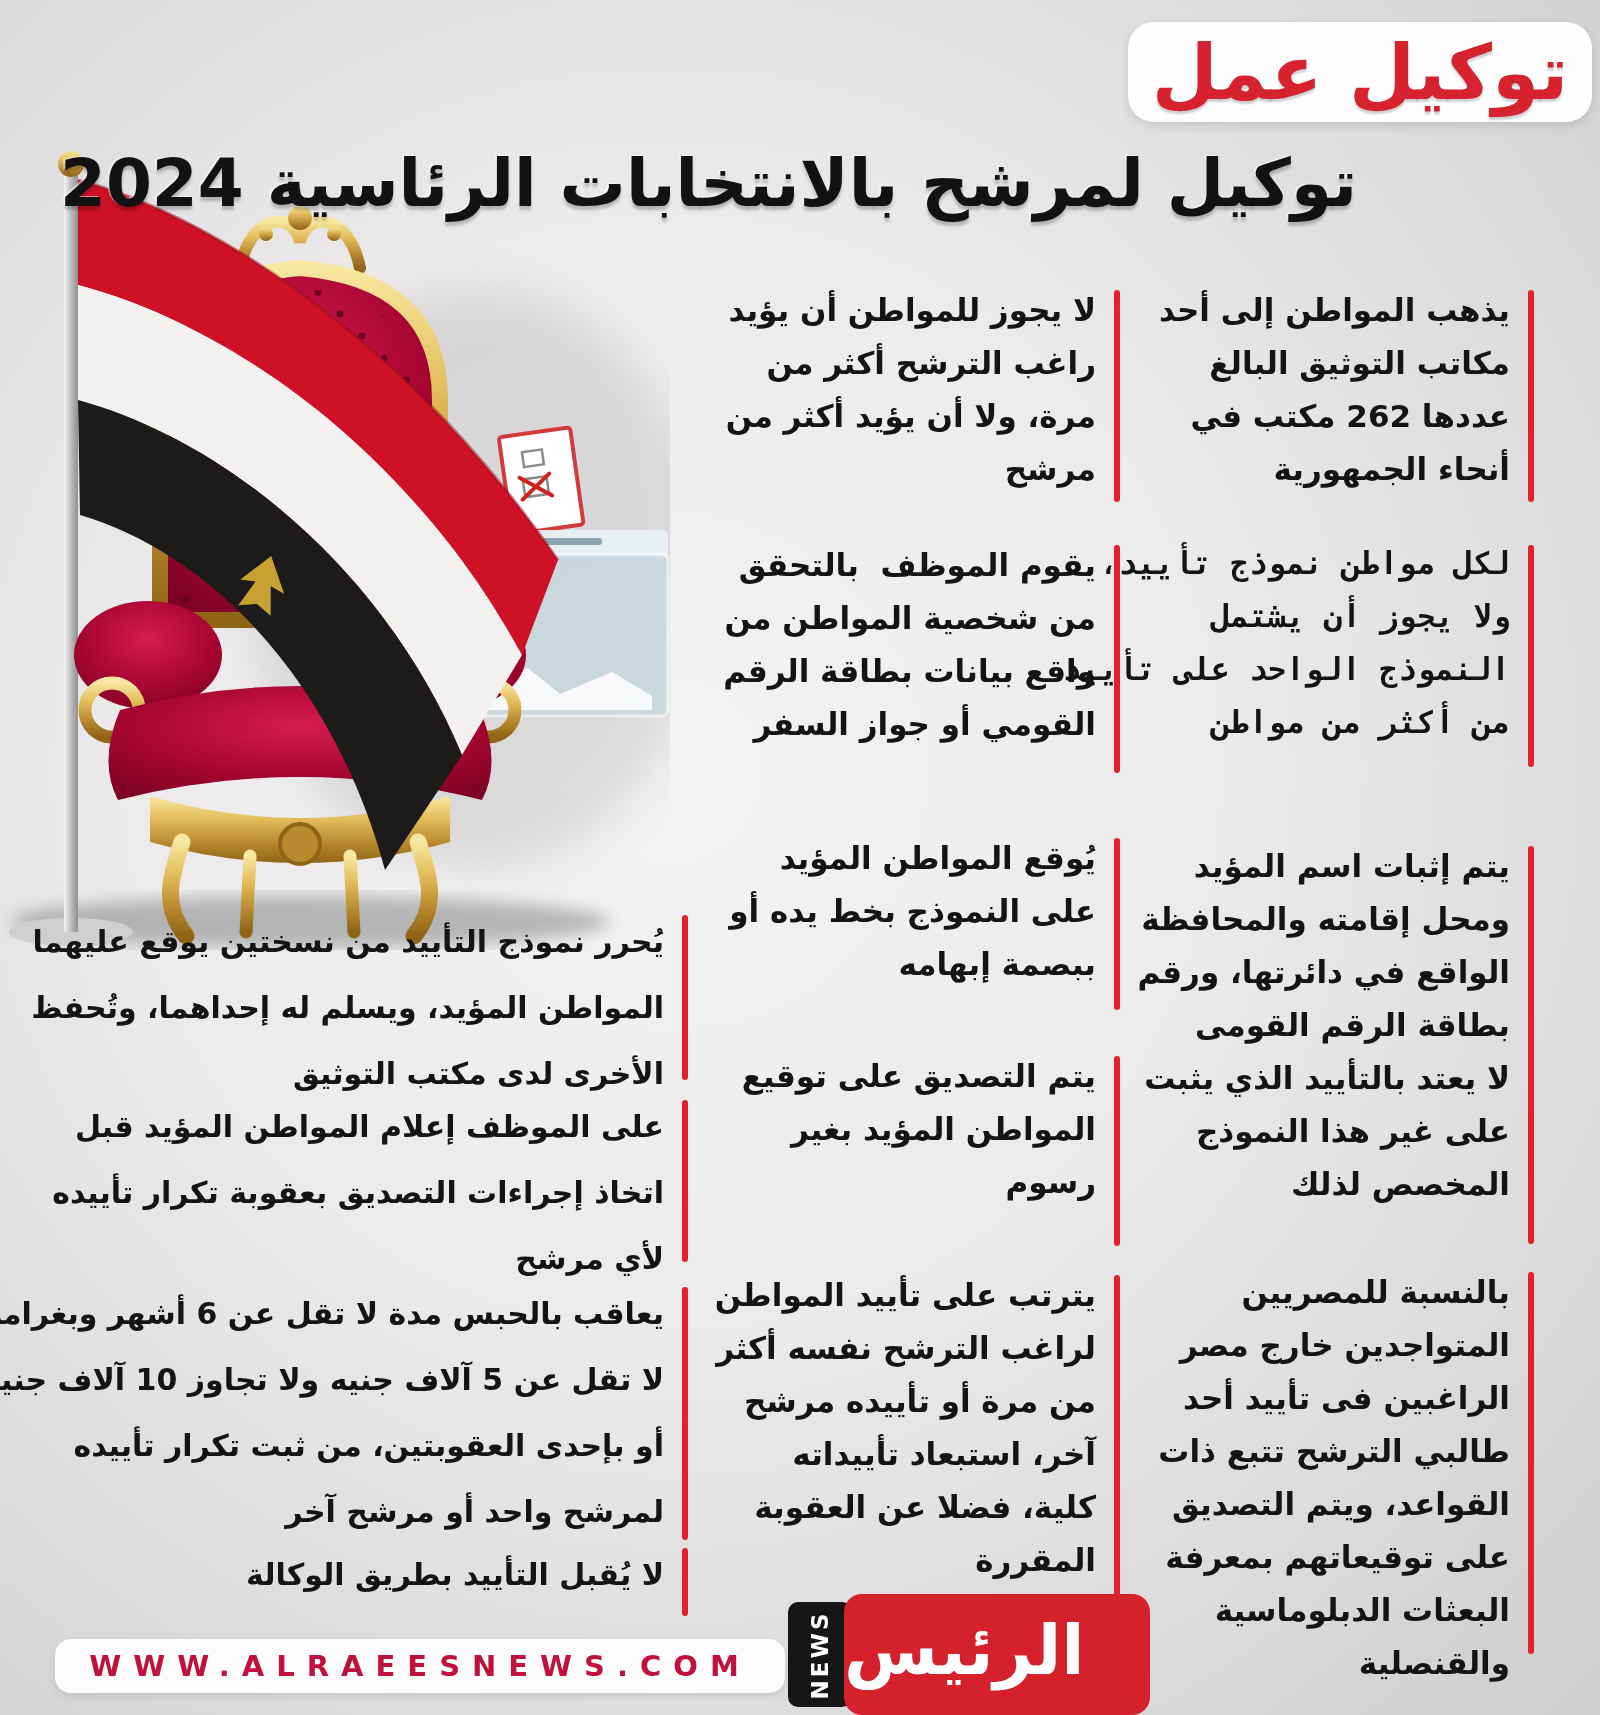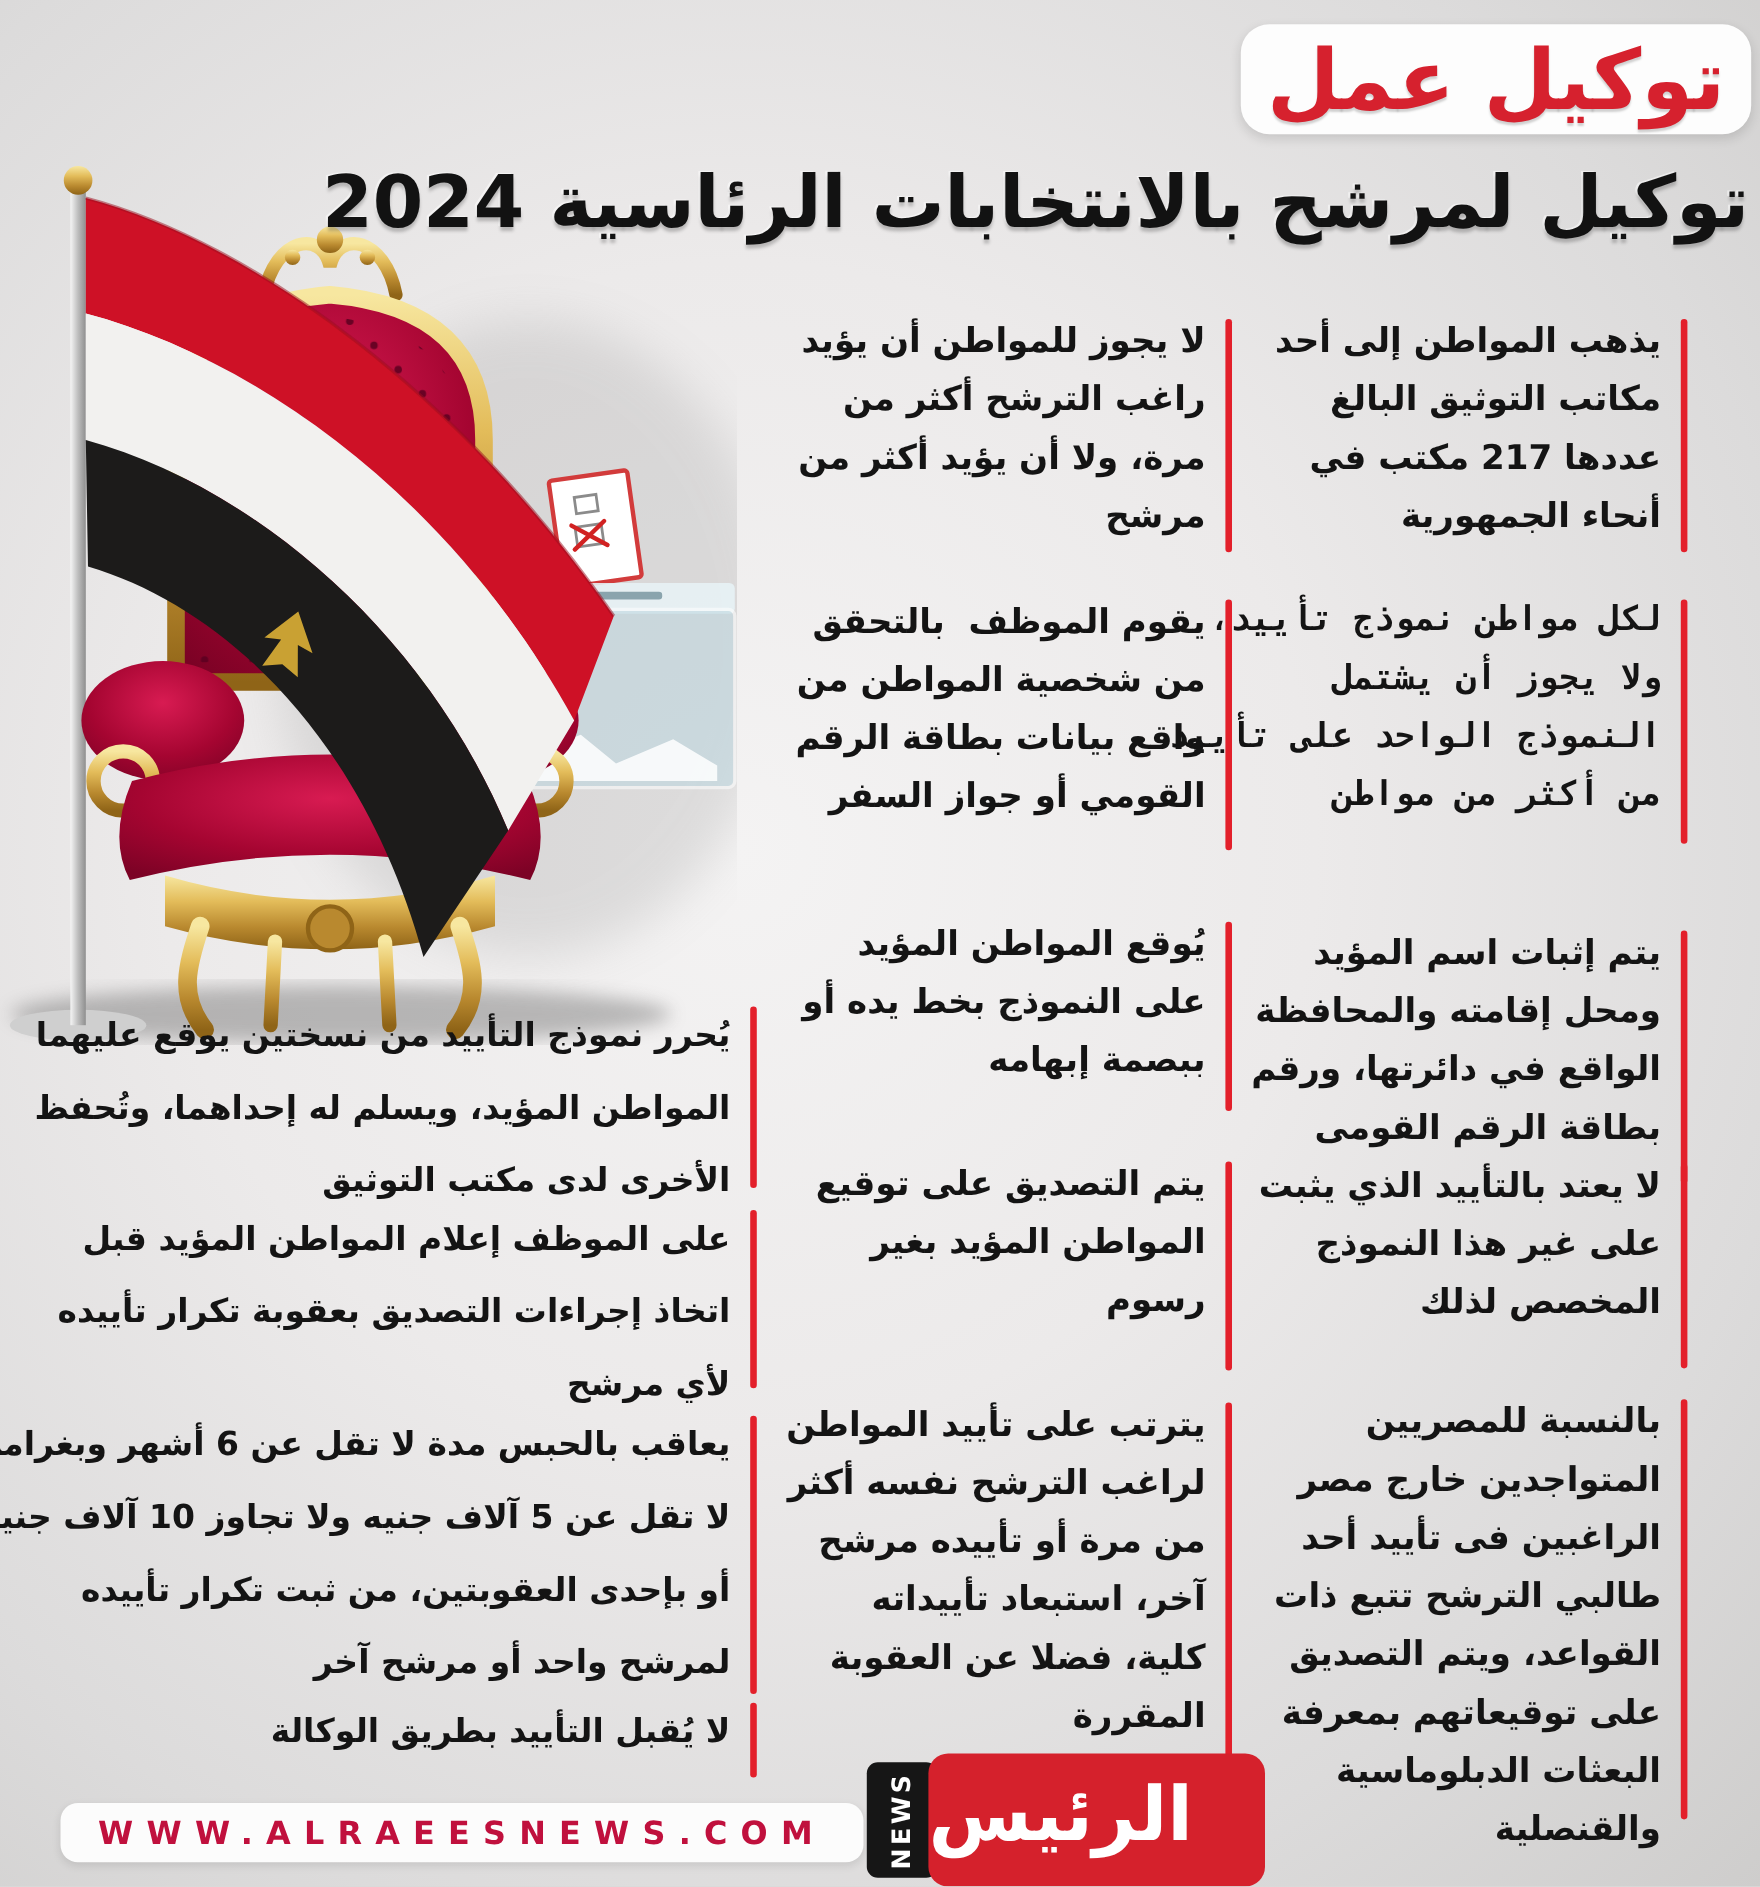--- a/index.html
+++ b/index.html
@@ -13,21 +13,21 @@
     position:absolute;left:1128px;top:22px;width:464px;height:100px;
     background:#fdfdfd;border-radius:26px;box-shadow:0 4px 10px rgba(0,0,0,.12);
     display:flex;align-items:center;justify-content:center;
   }
   .title-badge .t{
     color:#d6212e;font-size:76px;font-weight:800;direction:rtl;
     text-shadow:0 3px 2px rgba(0,0,0,.18);
   }
   .subtitle{
     position:absolute;left:60px;right:10px;top:132px;height:104px;
-    direction:rtl;text-align:right;color:#121212;font-size:66px;font-weight:800;
+    direction:rtl;text-align:left;color:#121212;font-size:66px;font-weight:800;
     text-shadow:0 4px 3px rgba(0,0,0,.22), -2px -1px 0 rgba(255,255,255,.5);
     line-height:104px;white-space:pre;
   }
   
   .block{position:absolute;direction:rtl;}
   .block .bar{
     position:absolute;right:0;top:0;bottom:0;width:6px;
     background:#e3202b;border-radius:3px;
   }
   .block .txt{
@@ -161,21 +161,21 @@
 
   <div class="title-badge">
     <span class="t">توكيل عمل</span>
   </div>
   <div class="subtitle">توكيل لمرشح بالانتخابات الرئاسية 2024</div>
 
   <div class="block col-r" style="top:290px;height:212px;">
     <span class="bar"></span>
     <div class="txt">يذهب المواطن إلى أحد
 مكاتب التوثيق البالغ
-عددها 217 مكتب في
+عددها 262 مكتب في
 أنحاء الجمهورية</div>
   </div>
   <div class="block col-r" style="top:545px;height:222px;font-family:Liberation Mono, monospace;">
     <span class="bar"></span>
     <div class="txt">لكل مواطن نموذج تأييد،
 ولا يجوز أن يشتمل
 النموذج الواحد على تأييد
 من أكثر من مواطن</div>
   </div>
   <div class="block col-r" style="top:800px;height:230px;margin-top:46px;">

